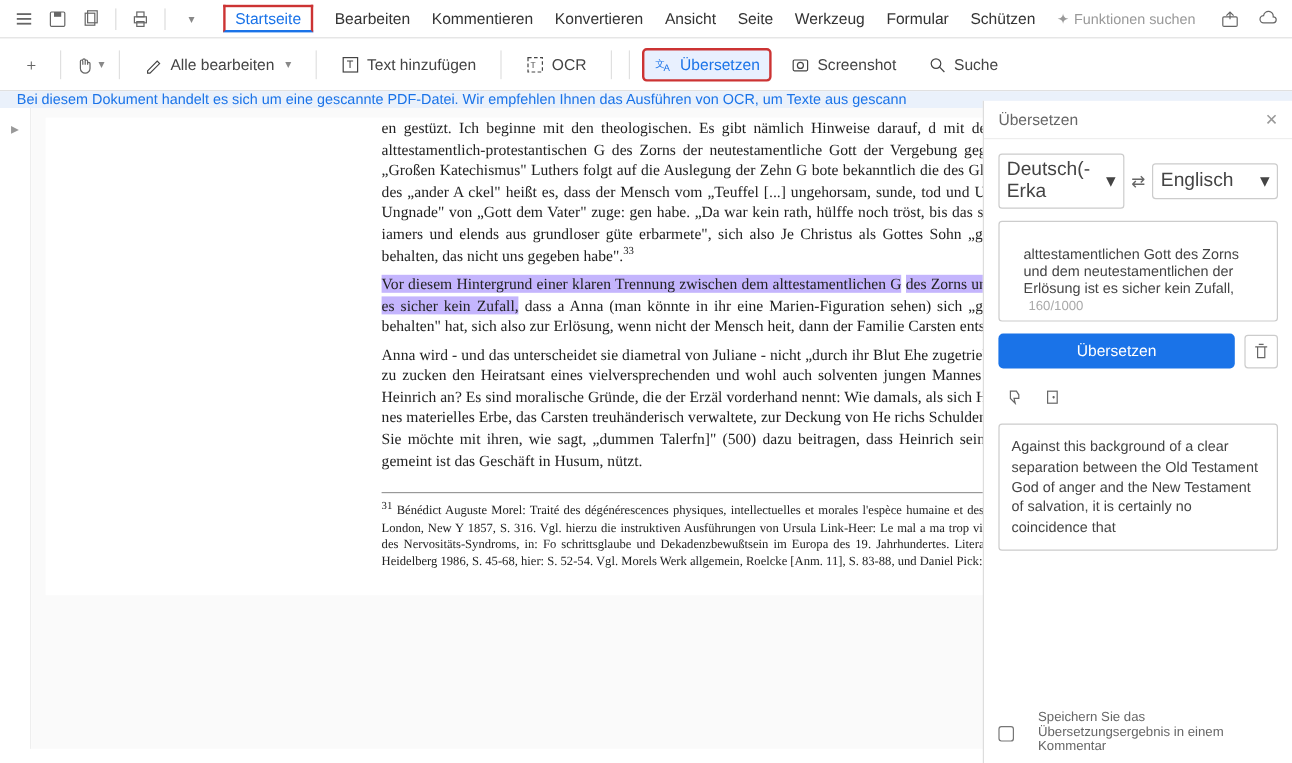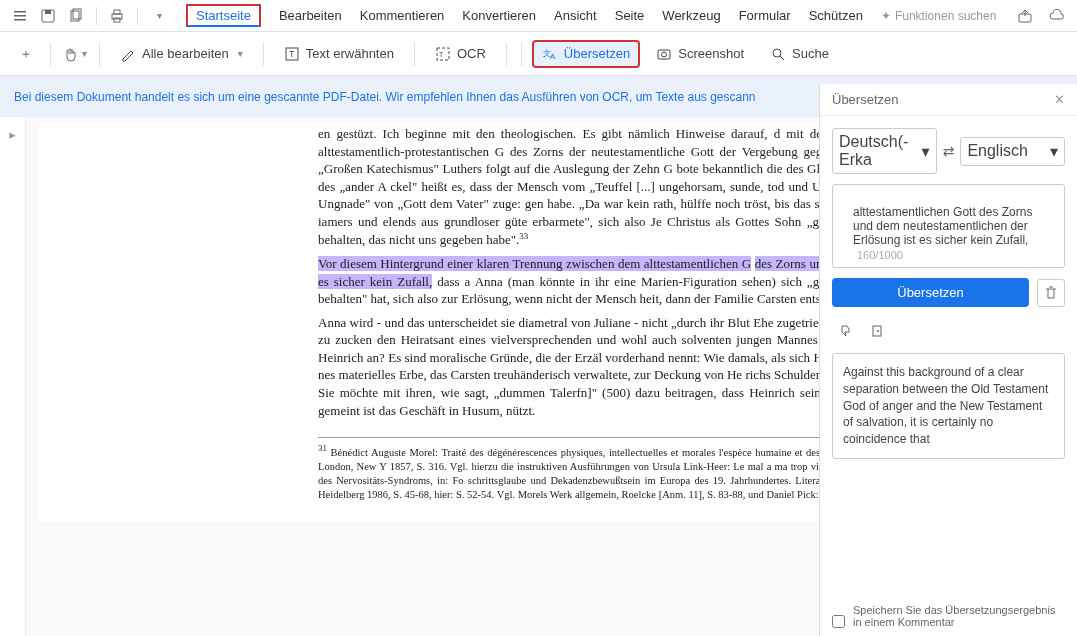--- a/index.html
+++ b/index.html
@@ -10,21 +10,21 @@
 .menubar { display: flex; gap: 18px; margin-left: 12px; }
 .menubar .menu-item { font-size: 13px; color: #333; cursor: pointer; padding: 4px 0; }
 .menubar .menu-item.active { color: #1a73e8; border-bottom: 2px solid #1a73e8; border-top: 2px solid #cc3333; border-left: 2px solid #cc3333; border-right: 2px solid #cc3333; padding: 2px 8px; }
 .menubar .feature-search { color: #999; font-size: 12px; display:flex; align-items:center; gap:4px;}
 .topright { margin-left: auto; display:flex; gap:8px; }
 .toolbar { height: 44px; display: flex; align-items: center; border-bottom: 1px solid #e0e0e0; padding: 0 12px; gap: 6px; }
 .toolbar .tbtn { display: flex; align-items: center; gap: 6px; padding: 6px 10px; color: #444; cursor: pointer; border-radius: 4px; font-size: 13px;}
 .toolbar .tbtn.selected { background: #e8f0fe; border: 2px solid #cc3333; color: #1a73e8; padding: 4px 8px;}
 .toolbar .tsep { width: 1px; height: 24px; background: #e0e0e0; margin: 0 4px; }
 .toolbar .icon-only { width: 28px; height: 28px; display:flex; align-items:center; justify-content:center; color:#666; cursor:pointer;}
-.banner { height: 41px; background: #eaf1fb; color: #1a73e8; font-size: 12px; padding: 0 14px; display:flex; align-items:center; }
+.banner { height: 14px; background: #eaf1fb; color: #1a73e8; font-size: 12px; padding: 0 14px; display:flex; align-items:center; }
 .content { display:flex; height: calc(636px - 32px - 44px - 26px); }
 .leftstrip { width: 26px; border-right: 1px solid #eee; display:flex; flex-direction:column; align-items:center; padding-top:10px; gap:20px; color:#999;}
 .docarea { flex: 1; overflow: hidden; position:relative; background:#fafafa; }
 .page { background:#fff; margin: 8px 12px; padding: 0 20px 20px 20px; font-family: "Times New Roman", serif; font-size: 13px; line-height: 1.35; color:#222; position:relative;}
 .page p { margin-bottom: 6px; text-align: justify; margin-left: 260px;}
 .page .hl { background: #c4b5fd; }
 .page .footnote { font-size: 10.5px; margin-left: 260px; margin-top: 18px; border-top: 1px solid #999; padding-top: 4px; text-align: justify;}
 .page .sup { font-size: 9px; vertical-align: super;}
 .sidepanel { position:absolute; right:0; top:0; bottom:0; width: 54px; background:#fff; border-left:1px solid #eee; padding: 6px 4px; font-family:"Times New Roman",serif; font-size:11px; color:#444; overflow:hidden;}
 .sidepanel .frag { margin-bottom: 6px; line-height:1.25;}
@@ -36,21 +36,21 @@
 .lang-sel { flex:1; border:1px solid #ccc; border-radius:3px; padding: 4px 6px; font-size:16px; display:flex; justify-content:space-between; align-items:center; color:#444; cursor:pointer;}
 .swap { color:#666; cursor:pointer; font-size:14px;}
 .srcbox { border:1px solid #ccc; border-radius:3px; padding:20px; font-size:12px; color:#444; min-height:78px; position:relative;}
 .srcbox .count { position:absolute; bottom:6px; left:24px; color:#aaa; font-size:11px;}
 .run-row { display:flex; gap:8px; margin-top:10px; align-items:center;}
 .run-btn { flex:1; background:#1a73e8; color:#fff; border:none; border-radius:4px; padding:7px 0; font-size:13px; cursor:pointer;}
 .trash { width:28px; height:28px; border:1px solid #ccc; border-radius:3px; display:flex; align-items:center; justify-content:center; color:#666; cursor:pointer;}
 .fb-row { display:flex; gap:10px; margin-top:12px; color:#666;}
 .fb-row .fb { width:24px; height:24px; display:flex; align-items:center; justify-content:center; cursor:pointer;}
 .resbox { border:1px solid #ccc; border-radius:3px; padding:10px; font-size:12px; color:#444; margin-top:10px; min-height:100px; line-height:1.4;}
-.savebox { margin-top:auto; padding: 8px 12px; display:flex; gap:8px; font-size:11px; color:#666; align-items:flex-end;}
+.savebox { margin-top:auto; padding: 8px 12px; display:flex; gap:20px; font-size:11px; color:#666; align-items:center;}
 .savebox input { margin-top:2px;}
 svg { width:16px; height:16px; }
 .chev::after { content:"▾"; font-size:10px; color:#888; margin-left:3px;}
 </style>
 </head>
 <body>
 
 <div class="topbar">
   <div class="icon-btn">
       <svg viewBox="0 0 16 16">
@@ -122,21 +122,21 @@
         <path d="M3 13l8-8 2 2-8 8H3v-2z" fill="none" stroke="currentColor"></path>
       </svg>
       <span>Alle bearbeiten</span>
     </div>
   <div class="tsep"></div>
   <div class="tbtn">
       <svg viewBox="0 0 16 16">
         <rect x="2" y="2" width="12" height="12" fill="none" stroke="currentColor"></rect>
         <text x="5" y="11" font-size="9" fill="currentColor">T</text>
       </svg>
-      <span>Text erwähnten</span>
+      <span>Text hinzufügen</span>
     </div>
   <div class="tsep"></div>
   <div class="tbtn">
       <svg viewBox="0 0 16 16">
         <rect x="2" y="2" width="12" height="12" fill="none" stroke="currentColor" stroke-dasharray="3 2"></rect>
         <text x="4" y="11" font-size="7" fill="currentColor">T</text>
       </svg>
       <span>OCR</span>
     </div>
   <div class="tsep"></div>

